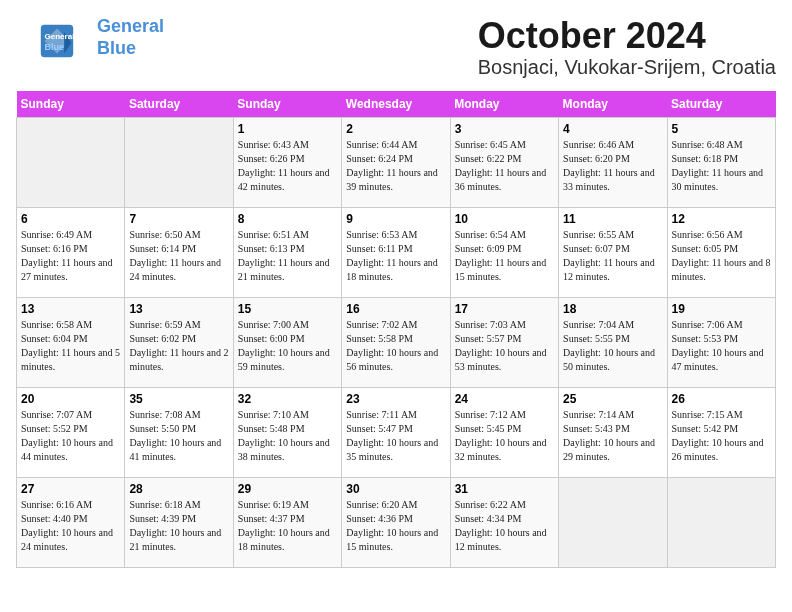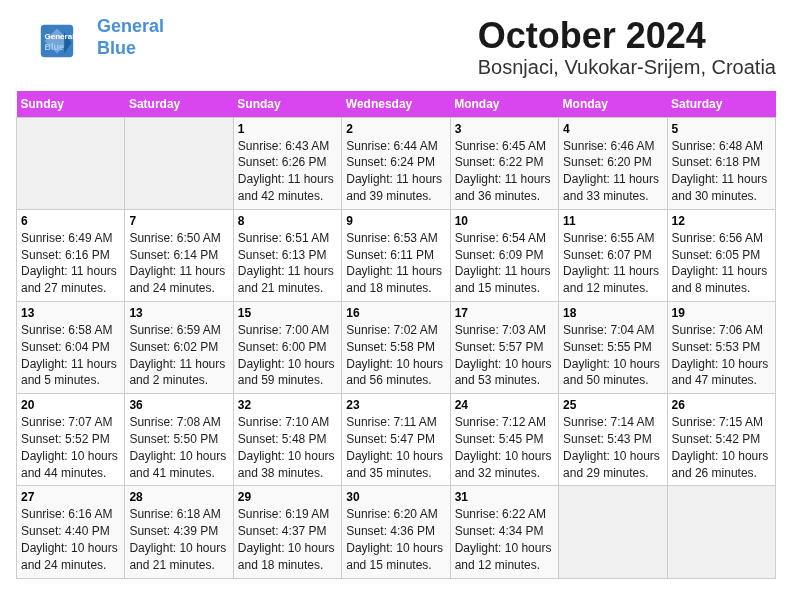--- a/index.html
+++ b/index.html
@@ -68,23 +68,24 @@
       min-height: 70px;
       height: 90px;
       width: 108px;
     }
     .day-num {
       font-weight: bold;
       font-size: 12px;
       margin-bottom: 2px;
     }
     .day-detail {
-      font-size: 12px;
+      font-size: 10px;
       color: #222;
       line-height: 1.4;
+      font-family: Liberation Serif, serif;
     }
     tbody tr:nth-child(odd) td {
       background: #f9f9f9;
     }
     tbody tr:nth-child(even) td {
       background: #fff;
     }
     .empty-cell {
       background: #f0f0f0 !important;
     }
@@ -210,21 +211,21 @@
           <div class="day-num">19</div>
           <div class="day-detail">Sunrise: 7:06 AM<br>Sunset: 5:53 PM<br>Daylight: 10 hours and 47 minutes.</div>
         </td>
       </tr>
       <tr>
         <td>
           <div class="day-num">20</div>
           <div class="day-detail">Sunrise: 7:07 AM<br>Sunset: 5:52 PM<br>Daylight: 10 hours and 44 minutes.</div>
         </td>
         <td>
-          <div class="day-num">36</div>
+          <div class="day-num">35</div>
           <div class="day-detail">Sunrise: 7:08 AM<br>Sunset: 5:50 PM<br>Daylight: 10 hours and 41 minutes.</div>
         </td>
         <td>
           <div class="day-num">32</div>
           <div class="day-detail">Sunrise: 7:10 AM<br>Sunset: 5:48 PM<br>Daylight: 10 hours and 38 minutes.</div>
         </td>
         <td>
           <div class="day-num">23</div>
           <div class="day-detail">Sunrise: 7:11 AM<br>Sunset: 5:47 PM<br>Daylight: 10 hours and 35 minutes.</div>
         </td>

